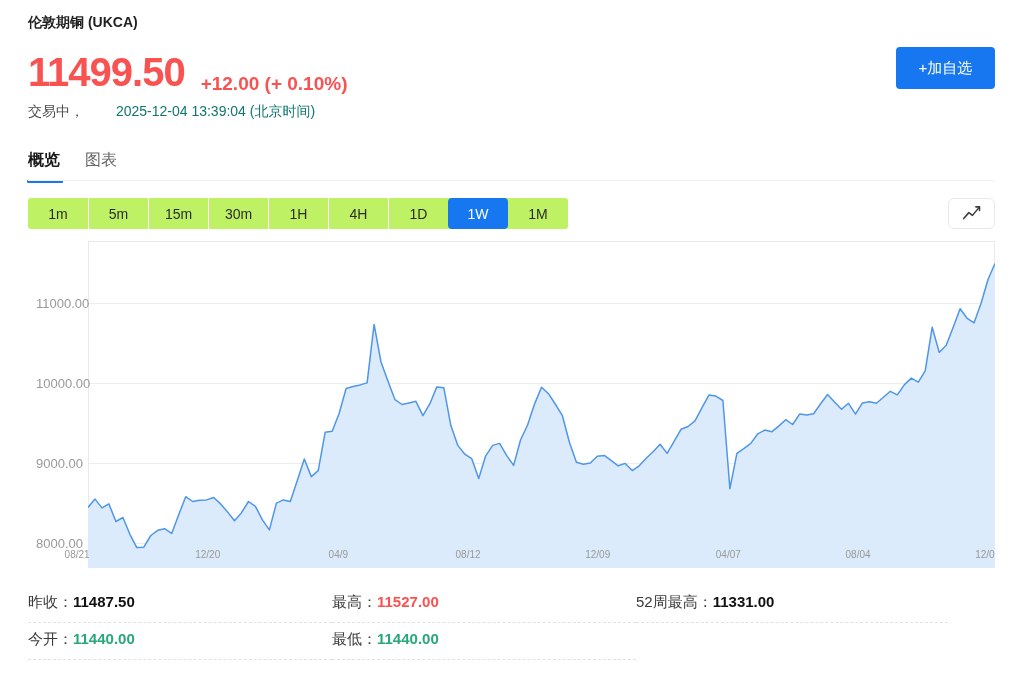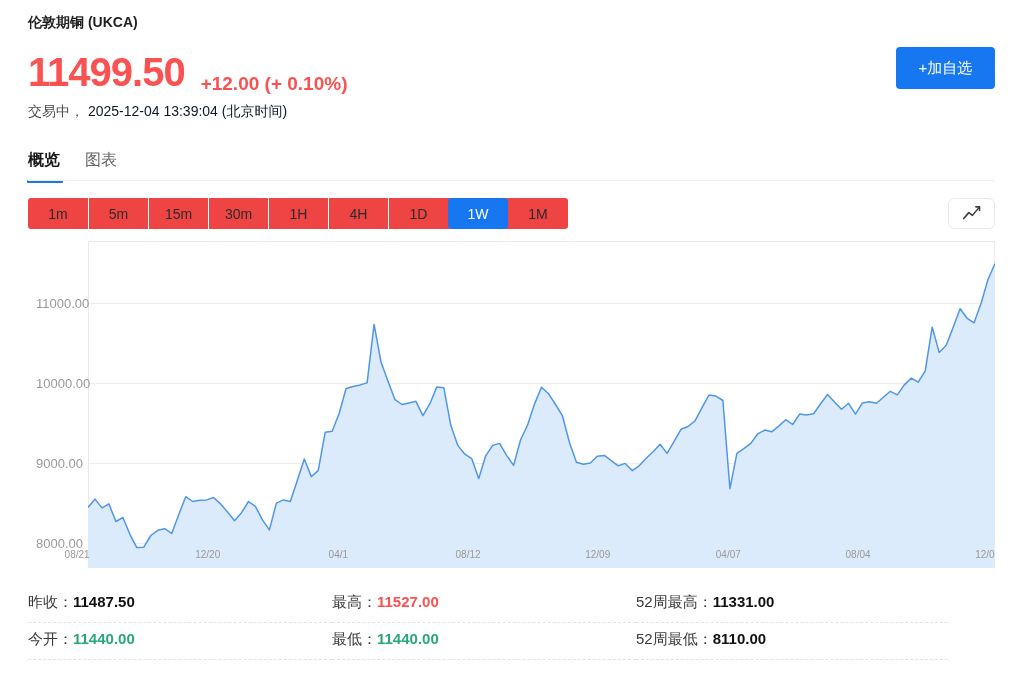--- a/index.html
+++ b/index.html
@@ -7,36 +7,36 @@
   body { font-family:"Liberation Sans","DejaVu Sans",sans-serif; color:#222; }
   .page { position:relative; width:1024px; height:677px; background:#fff; overflow:hidden; }
 
   
   .title { position:absolute; left:28px; top:14px; font-size:14px; font-weight:600; color:#1f1f1f; }
   .price-row { position:absolute; left:28px; top:50px; display:flex; align-items:flex-end; }
   .price { font-size:40px; font-weight:700; color:#fa5151; letter-spacing:-1px; }
   .change { font-size:19px; font-weight:600; color:#fa5151; margin-left:16px; }
   .status-row { position:absolute; left:28px; top:103px; font-size:14px; }
   .status-trading { color:#4a4a4a; }
-  .status-time { color:#0f172a; }
+  .status-time { color:#0f766e;margin-left:28px; }
   .watch-btn { position:absolute; right:29px; top:47px; width:99px; height:42px; background:#1677f0;
                color:#fff; font-size:15px; border:none; border-radius:4px; cursor:pointer;
                display:flex; align-items:center; justify-content:center; font-family:inherit; }
 
   
   .tabs { position:absolute; left:28px; top:150px; display:flex; gap:25px; font-size:16px; }
   .tab { cursor:pointer; padding-bottom:12px; color:#666; }
   .tab.active { color:#1a1a1a; font-weight:700; position:relative; }
   .tab.active::after { content:""; position:absolute; left:-1px; bottom:0; width:36px; height:3px;
                        background:#1677f0; border-radius:1px; }
   .tab-divider { position:absolute; left:28px; right:29px; top:180px; height:1px; background:#f0f0f0; }
 
   
   .toolbar { position:absolute; left:28px; top:198px; width:967px; height:31px; }
-  .segments { position:absolute; left:0; top:0; height:31px; display:flex; background:#ef4444; border-radius:3px; }
+  .segments { position:absolute; left:0; top:0; height:31px; display:flex; background:#bef264; border-radius:3px; }
   .segment { width:60px; height:31px; display:flex; align-items:center; justify-content:center;
              font-size:14px; color:#2b2b2b; cursor:pointer; border-left:1px solid #fff; }
   .segment:first-child { border-left:none; }
   .segment.active { background:#1677f0; color:#fff; border-radius:4px; border-left:none; font-weight:400; }
   .segment.active + .segment { border-left:none; }
   .icon-btn { position:absolute; right:0; top:0; width:47px; height:31px; background:#fff;
               border:1px solid #e8e8e8; border-radius:6px; display:flex; align-items:center;
               justify-content:center; cursor:pointer; }
 
   
@@ -120,21 +120,21 @@
       </svg>
     <div id="y-labels">
         <div class="y-label" style="top: 54.5147px;">11000.00</div>
         <div class="y-label" style="top: 134.662px;">10000.00</div>
         <div class="y-label" style="top: 214.809px;">9000.00</div>
         <div class="y-label" style="top: 294.956px;">8000.00</div>
       </div>
     <div class="x-labels" id="x-labels">
         <div class="x-label" style="left: 49.116px;">08/21</div>
         <div class="x-label" style="left: 179.724px;">12/20</div>
-        <div class="x-label" style="left: 310.332px;">04/1</div>
+        <div class="x-label" style="left: 310.332px;">04/9</div>
         <div class="x-label" style="left: 440.033px;">08/12</div>
         <div class="x-label" style="left: 569.734px;">12/09</div>
         <div class="x-label" style="left: 700.342px;">04/07</div>
         <div class="x-label" style="left: 830.043px;">08/04</div>
         <div class="x-label" style="left: 959.744px;">12/04</div>
       </div>
   </div>
 
   <div class="stats" id="stats">
       <div class="stat-col">
@@ -155,20 +155,16 @@
         <div class="stat-row">
           <span class="stat-label">最低：</span>
           <span class="stat-value green">11440.00</span>
         </div>
       </div>
       <div class="stat-col">
         <div class="stat-row">
           <span class="stat-label">52周最高：</span>
           <span class="stat-value black">11331.00</span>
         </div>
-        <div class="stat-row">
-          <span class="stat-label">52周最低：</span>
-          <span class="stat-value black">8110.00</span>
-        </div>
       </div>
     </div>
 
 </div>
 
 </body></html>

